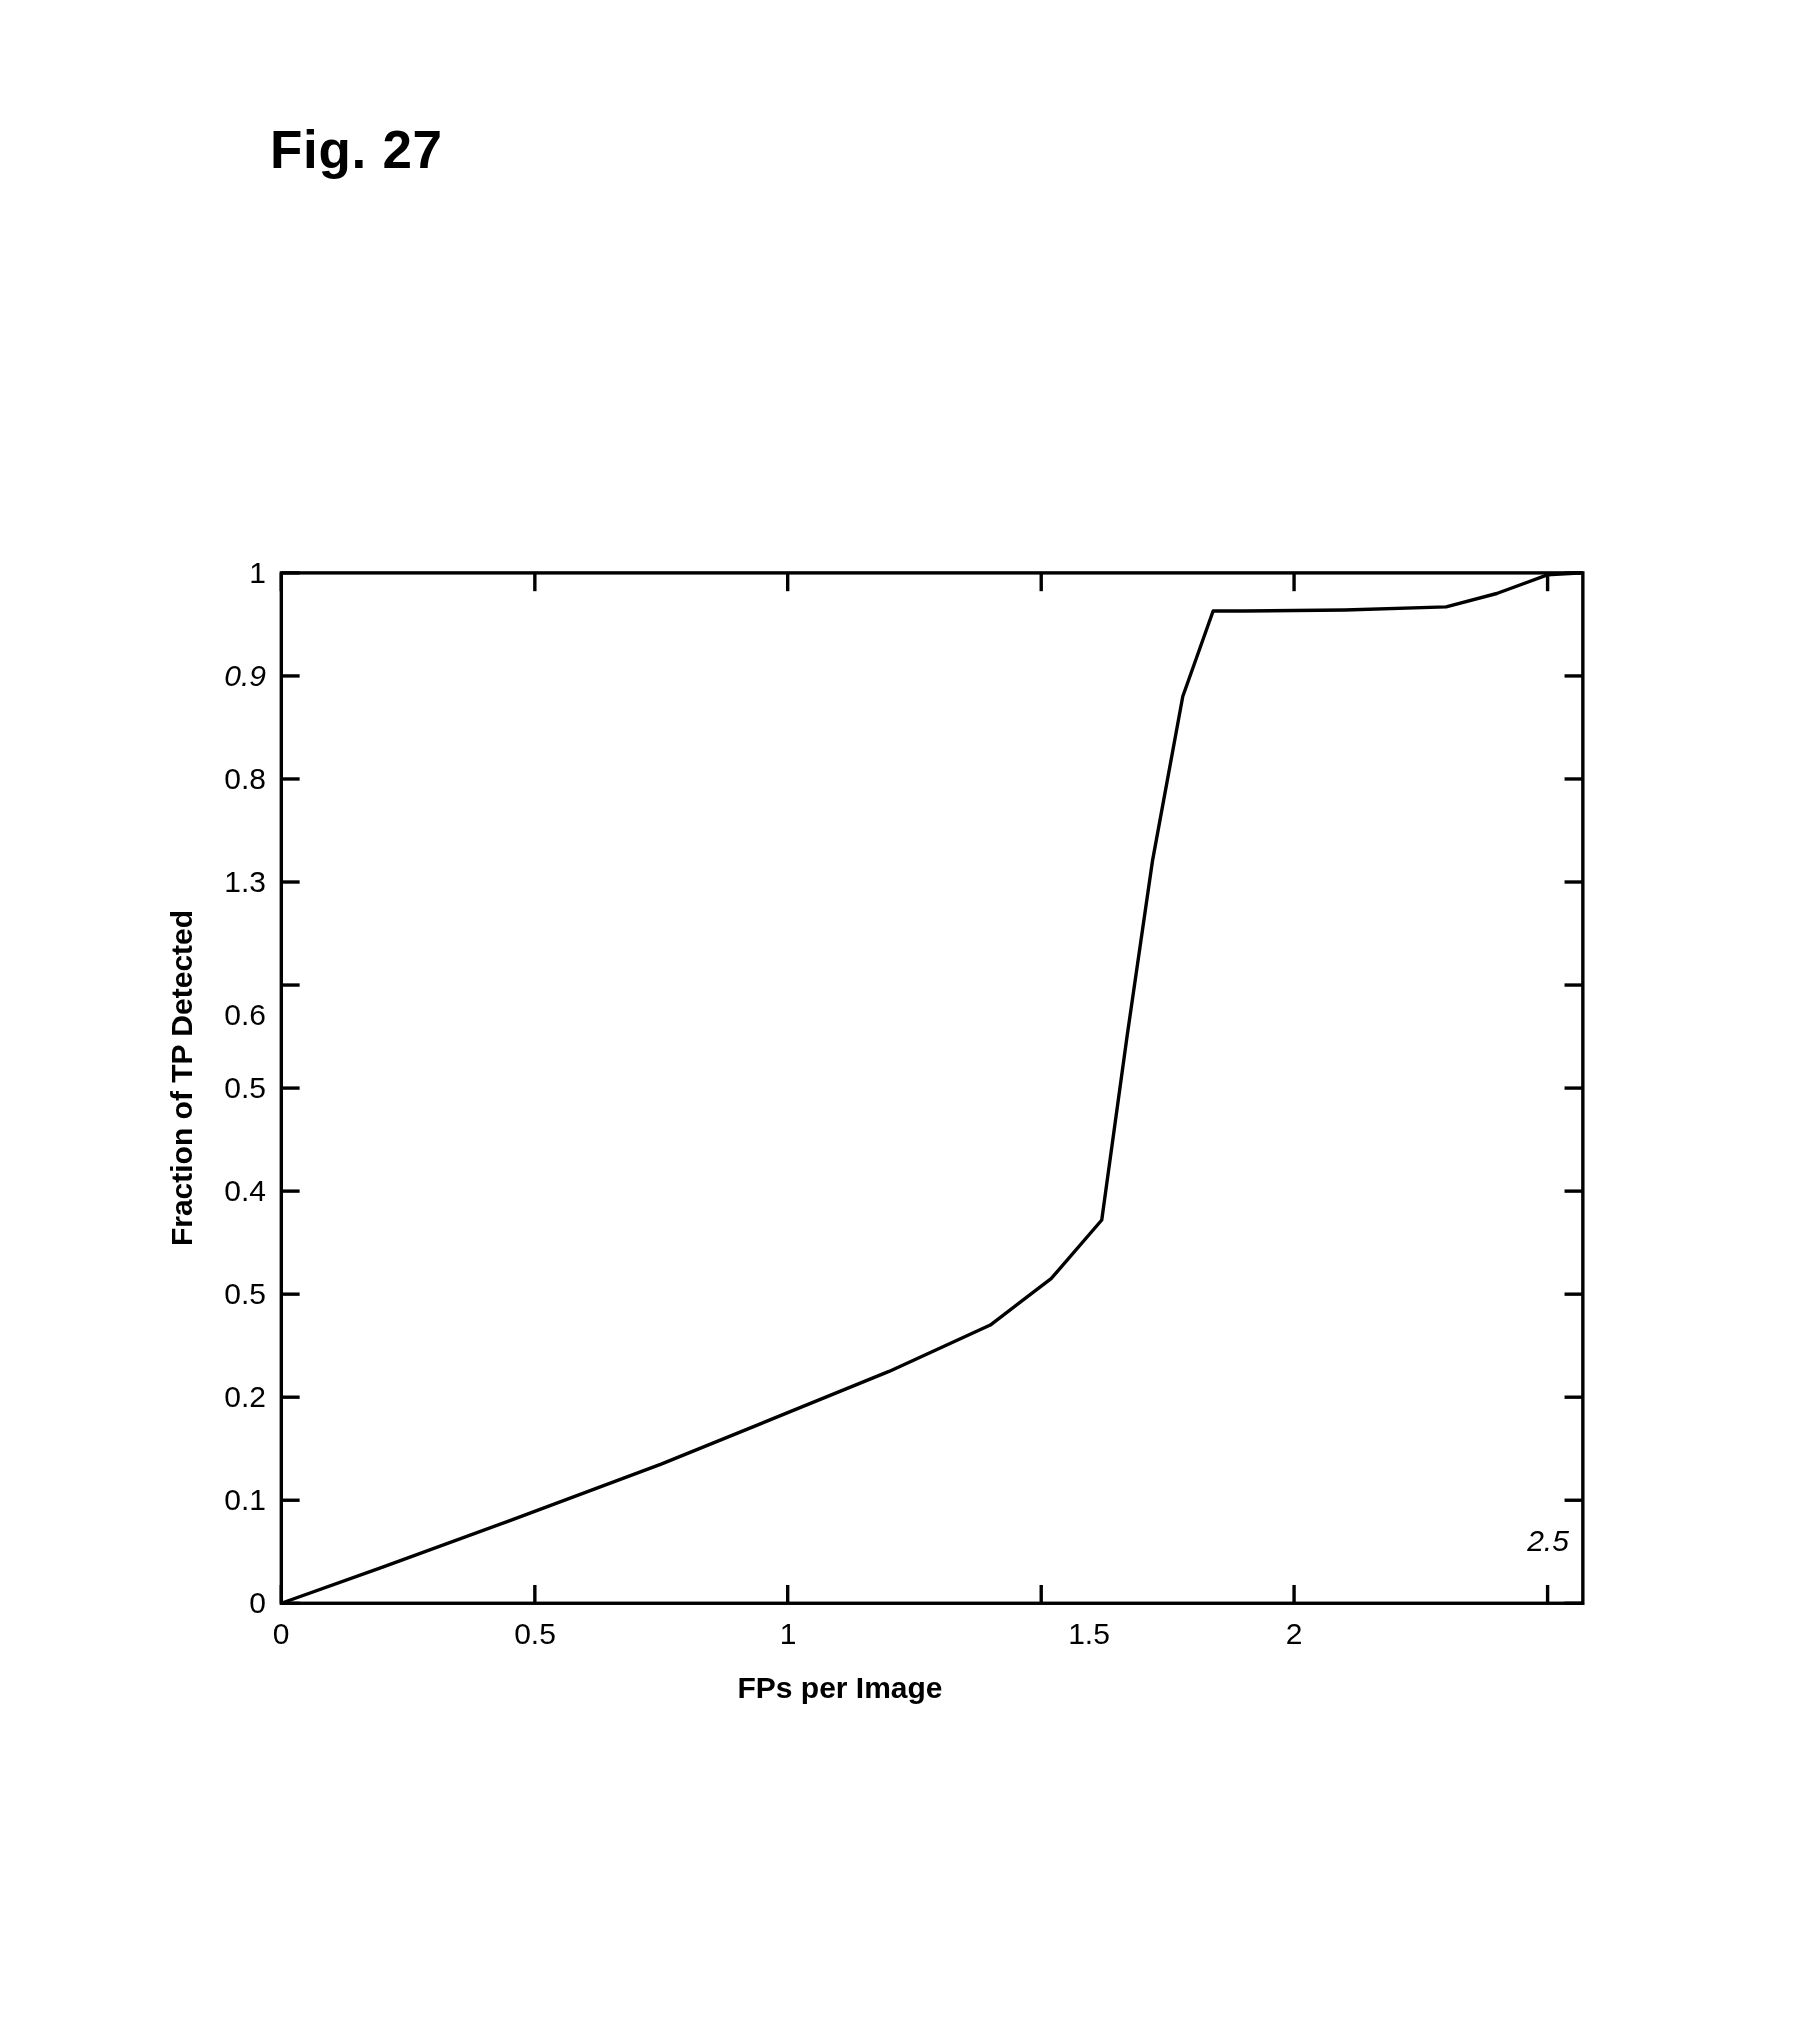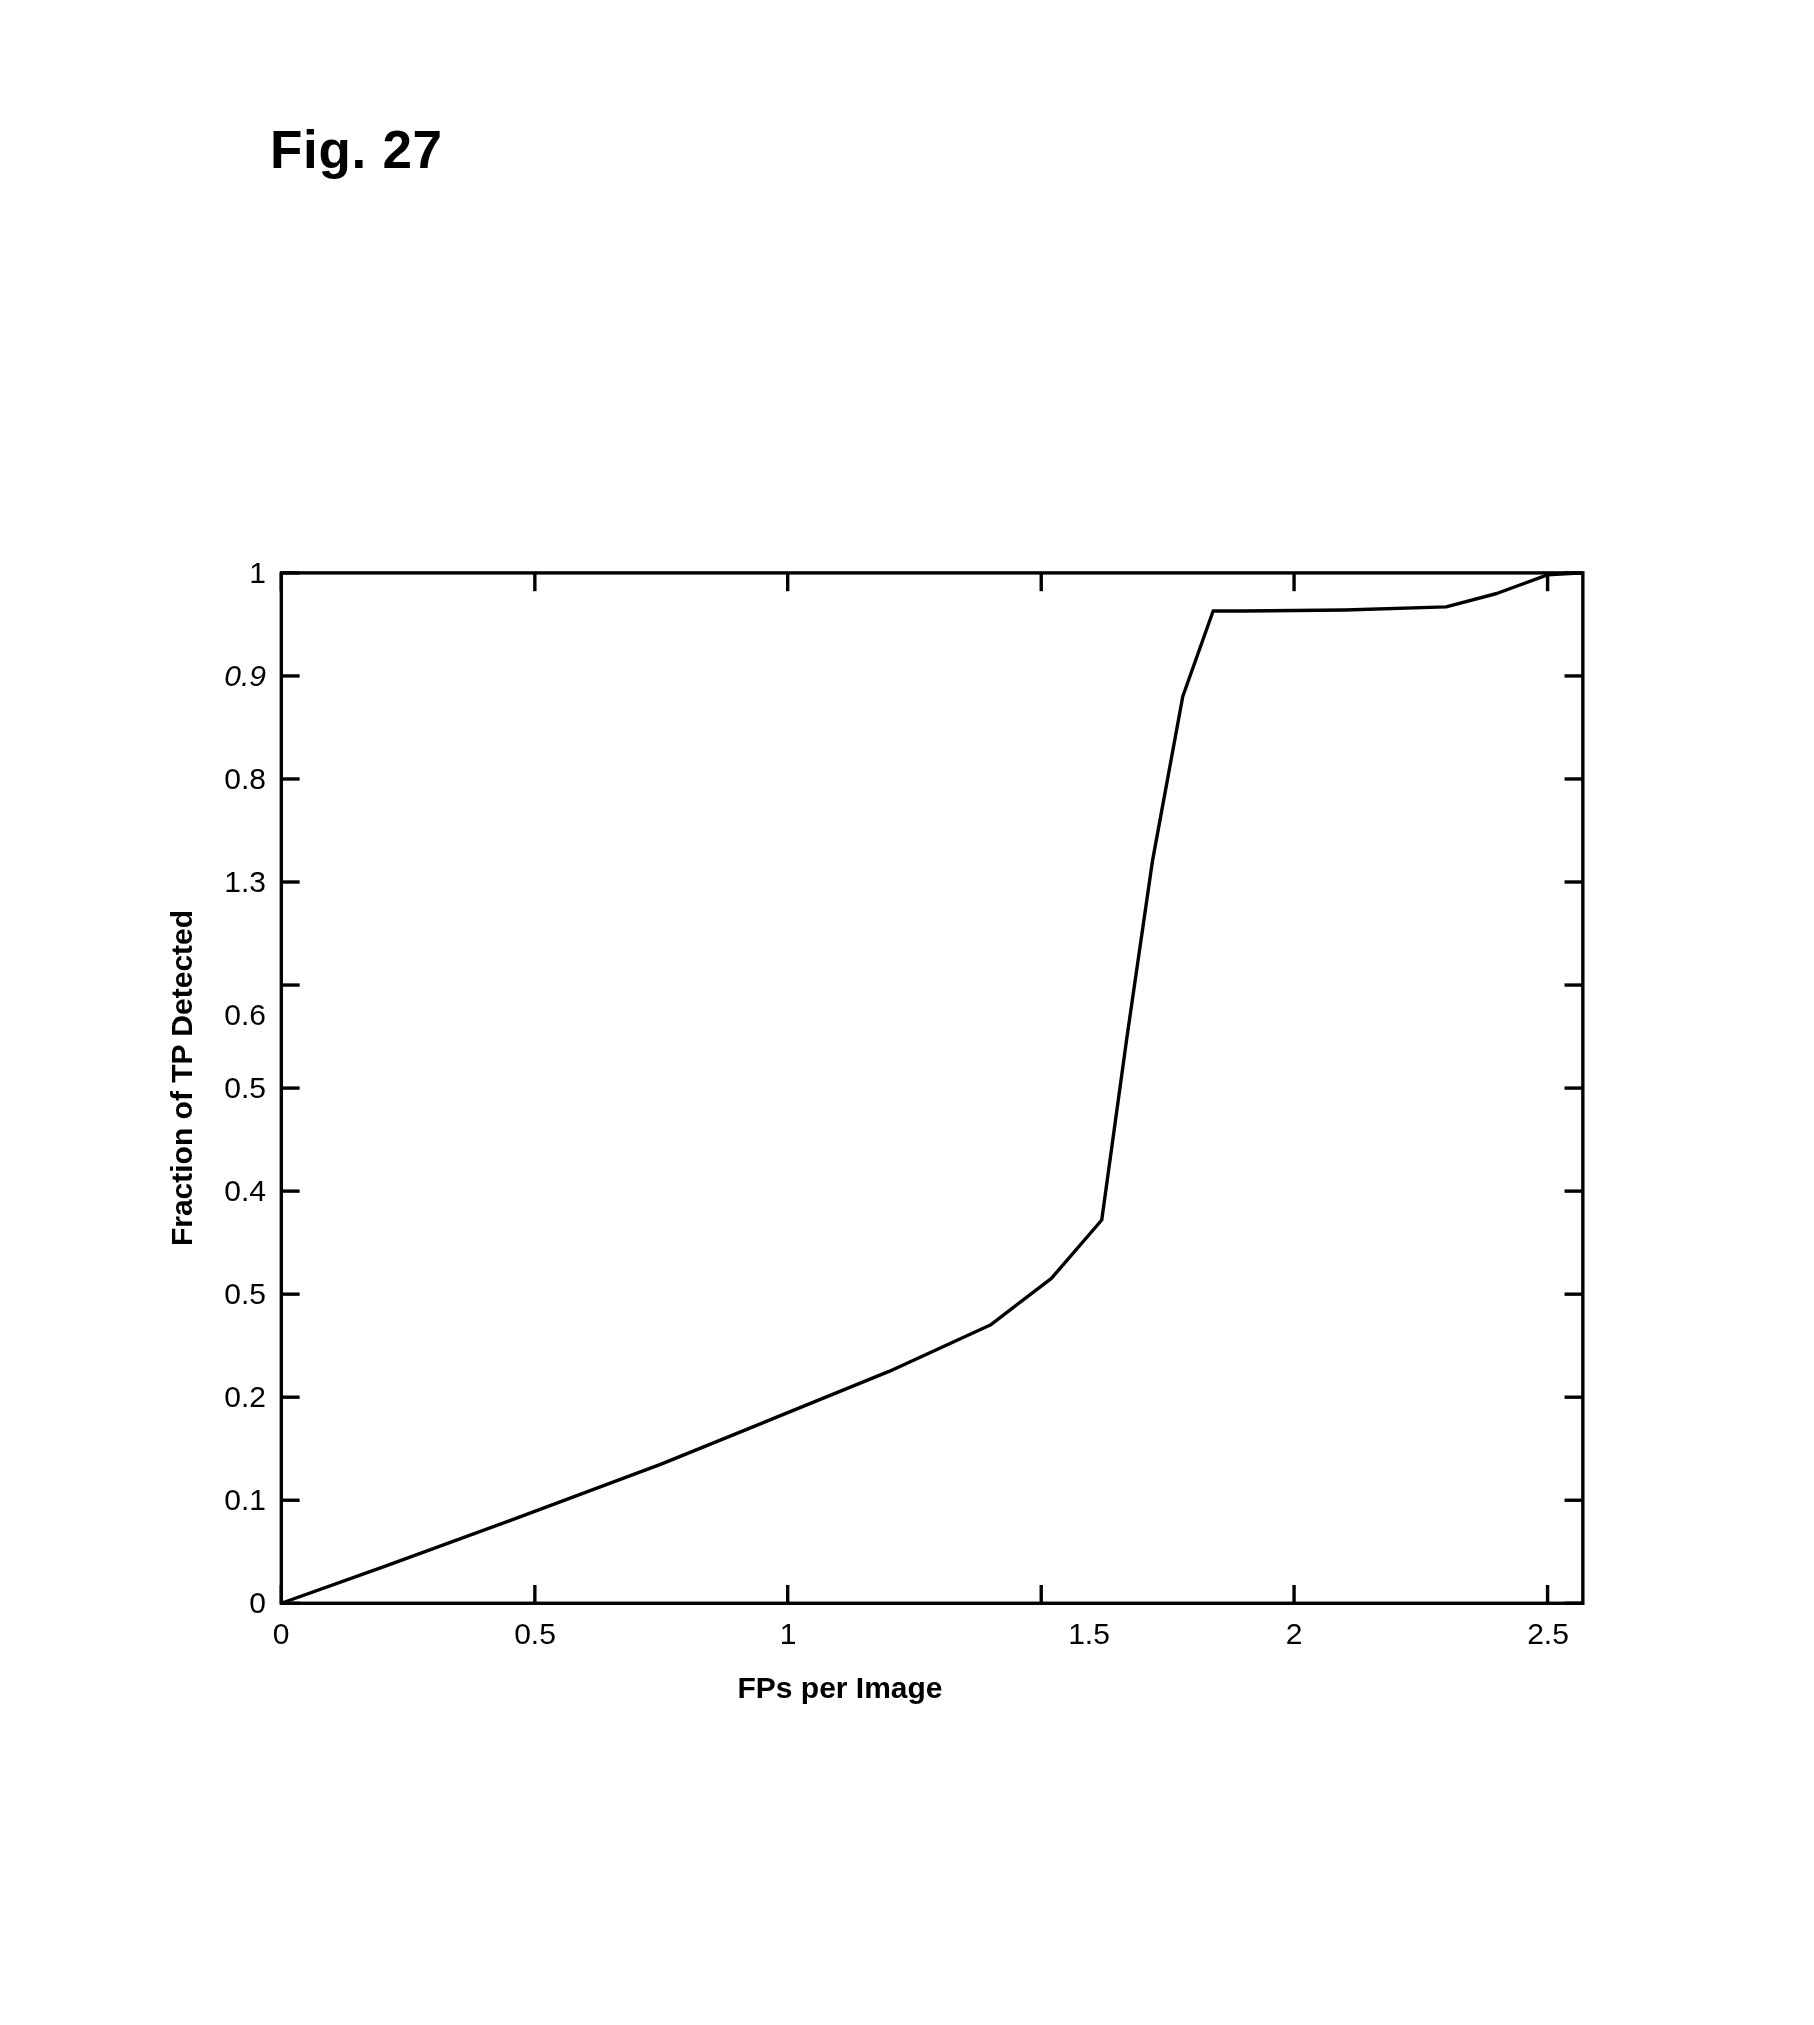--- a/index.html
+++ b/index.html
@@ -119,21 +119,21 @@
 
   <div class="axis-title" id="x-axis-title">FPs per Image</div>
   <div class="axis-title" id="y-axis-title">Fraction of TP Detected</div>
 
   <div id="x-tick-labels">
       <div class="tick-label x" style="left: 281px; top: 1617px;">0</div>
       <div class="tick-label x" style="left: 535px; top: 1617px;">0.5</div>
       <div class="tick-label x" style="left: 788px; top: 1617px;">1</div>
       <div class="tick-label x" style="left: 1041px; top: 1617px; margin-left: 48px;">1.5</div>
       <div class="tick-label x" style="left: 1294px; top: 1617px;">2</div>
-      <div class="tick-label x" style="left: 1548px; top: 1617px;">2.5</div>
+      <div class="tick-label x" style="left: 1548px; top: 1524px; font-style: italic;">2.5</div>
     </div>
   <div id="y-tick-labels">
       <div class="tick-label y" style="right: 1548px; top: 1603px;">0</div>
       <div class="tick-label y" style="right: 1548px; top: 1500px;">0.1</div>
       <div class="tick-label y" style="right: 1548px; top: 1397px;">0.2</div>
       <div class="tick-label y" style="right: 1548px; top: 1294px;">0.5</div>
       <div class="tick-label y" style="right: 1548px; top: 1191px;">0.4</div>
       <div class="tick-label y" style="right: 1548px; top: 1088px;">0.5</div>
       <div class="tick-label y" style="right: 1548px; top: 985px; margin-top: 30px;">0.6</div>
       <div class="tick-label y" style="right: 1548px; top: 882px;">1.3</div>

